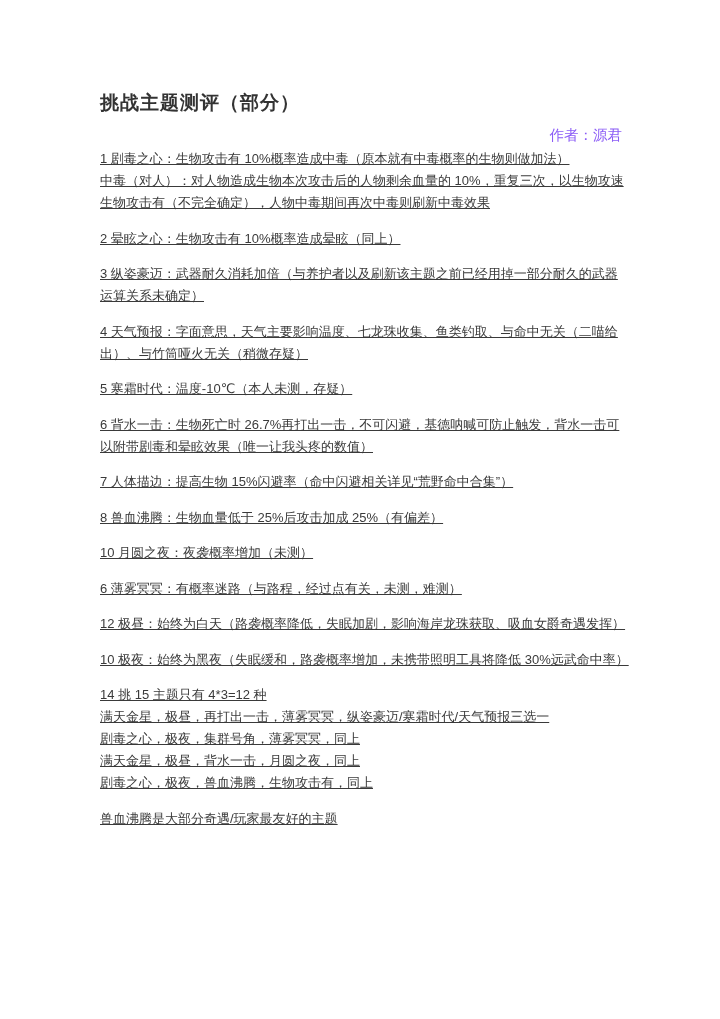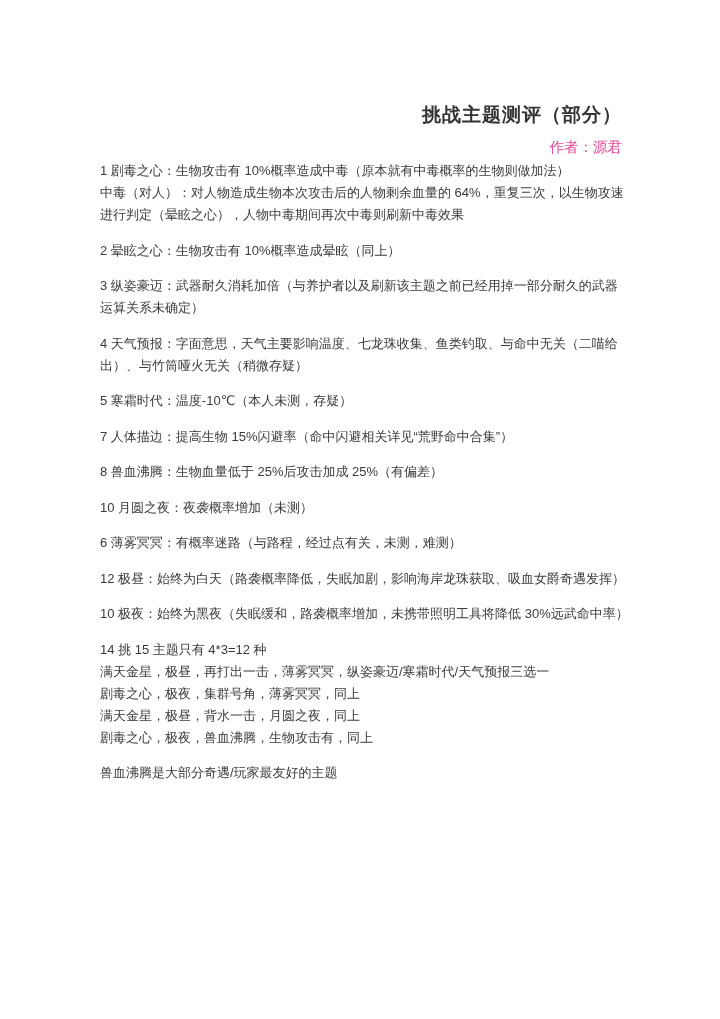--- a/index.html
+++ b/index.html
@@ -17,78 +17,83 @@
   }
   .page {
     position: absolute;
     left: 100px;
     top: 86px;
     width: 522px;
   }
   .doc-title {
     font-size: 19px;
     font-weight: bold;
-    text-align: right;
+    text-align: left;
     letter-spacing: 1px;
     line-height: 26px;
-    margin: 16px 0 9px 0;
+    margin: 4px 0 9px 0;
     color: #333333;
   }
   .author-line {
     text-align: right;
     font-size: 14.5px;
     line-height: 20px;
     margin: 0 0 3px 0;
-    color: #ec4899;
+    color: #8b5cf6;
   }
   .para {
     margin: 0 0 13.5px 0;
   }
   .line {
     font-size: 13px;
     line-height: 22px;
     white-space: nowrap;
     color: #3a3a3a;
+    text-decoration: underline;
   }
 </style>
 </head>
 <body>
 
 <div class="page">
 
   <h1 class="doc-title">挑战主题测评（部分）</h1>
 
   <div class="author-line">作者：源君</div>
 
   <div>
 
     <div class="para">
       <div class="line">1 剧毒之心：生物攻击有 10%概率造成中毒（原本就有中毒概率的生物则做加法）</div>
-      <div class="line">中毒（对人）：对人物造成生物本次攻击后的人物剩余血量的 64%，重复三次，以生物攻速</div>
-      <div class="line">进行判定（晕眩之心），人物中毒期间再次中毒则刷新中毒效果</div>
+      <div class="line">中毒（对人）：对人物造成生物本次攻击后的人物剩余血量的 10%，重复三次，以生物攻速</div>
+      <div class="line">生物攻击有（不完全确定），人物中毒期间再次中毒则刷新中毒效果</div>
     </div>
 
     <div class="para">
       <div class="line">2 晕眩之心：生物攻击有 10%概率造成晕眩（同上）</div>
     </div>
 
     <div class="para">
       <div class="line">3 纵姿豪迈：武器耐久消耗加倍（与养护者以及刷新该主题之前已经用掉一部分耐久的武器</div>
       <div class="line">运算关系未确定）</div>
     </div>
 
     <div class="para">
       <div class="line">4 天气预报：字面意思，天气主要影响温度、七龙珠收集、鱼类钓取、与命中无关（二喵给</div>
       <div class="line">出）、与竹筒哑火无关（稍微存疑）</div>
     </div>
 
     <div class="para">
       <div class="line">5 寒霜时代：温度-10℃（本人未测，存疑）</div>
     </div>
 
+    <div class="para">
+      <div class="line">6 背水一击：生物死亡时 26.7%再打出一击，不可闪避，基德呐喊可防止触发，背水一击可</div>
+      <div class="line">以附带剧毒和晕眩效果（唯一让我头疼的数值）</div>
+    </div>
 
     <div class="para">
       <div class="line">7 人体描边：提高生物 15%闪避率（命中闪避相关详见“荒野命中合集”）</div>
     </div>
 
     <div class="para">
       <div class="line">8 兽血沸腾：生物血量低于 25%后攻击加成 25%（有偏差）</div>
     </div>
 
 

